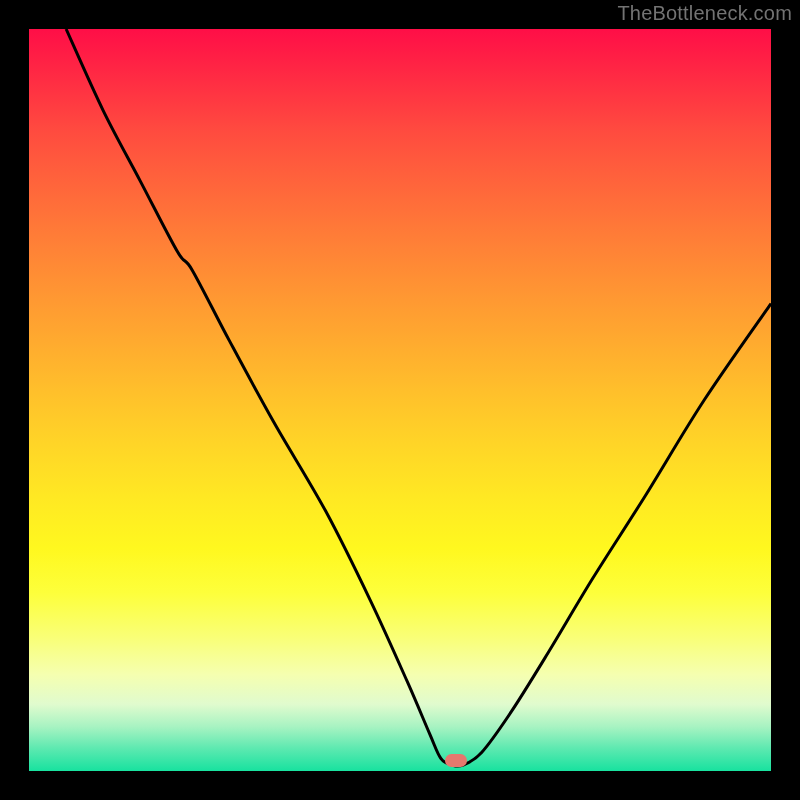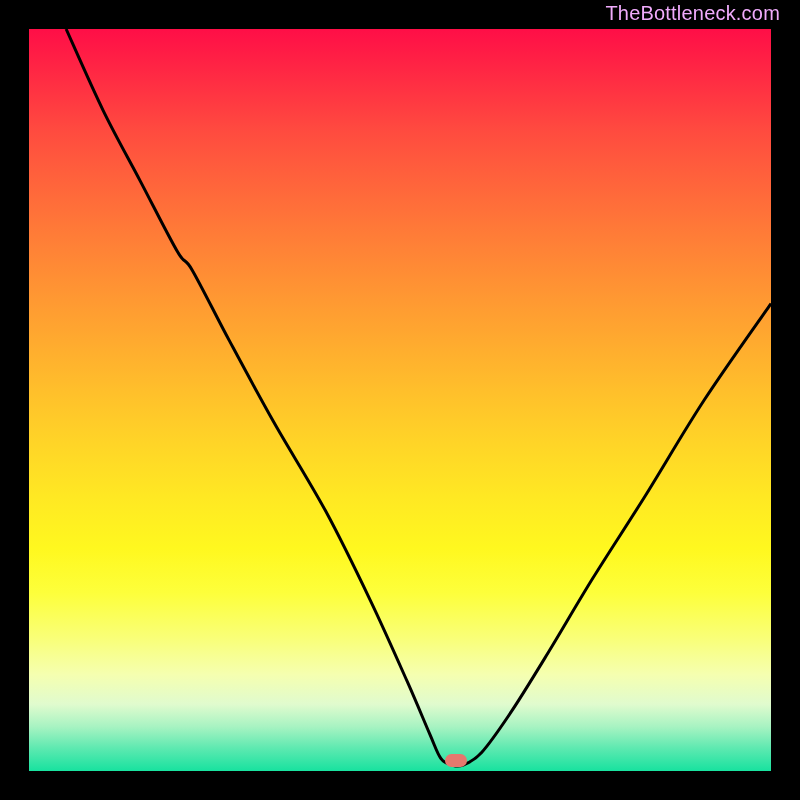--- a/index.html
+++ b/index.html
@@ -13,22 +13,22 @@
   }
   .frame {
     position: absolute;
     left: 0; top: 0;
     width: 800px; height: 800px;
     background: #000;
   }
   .watermark {
     position: absolute;
     top: 2px;
-    right: 20px;
-    color: #f0abfc;
+    right: 8px;
+    color: #737373;
     font-size: 20px;
     letter-spacing: 0.2px;
     z-index: 20;
   }
   .plot-area {
     position: absolute;
     left: 29px;
     top: 29px;
     width: 742px;
     height: 742px;

